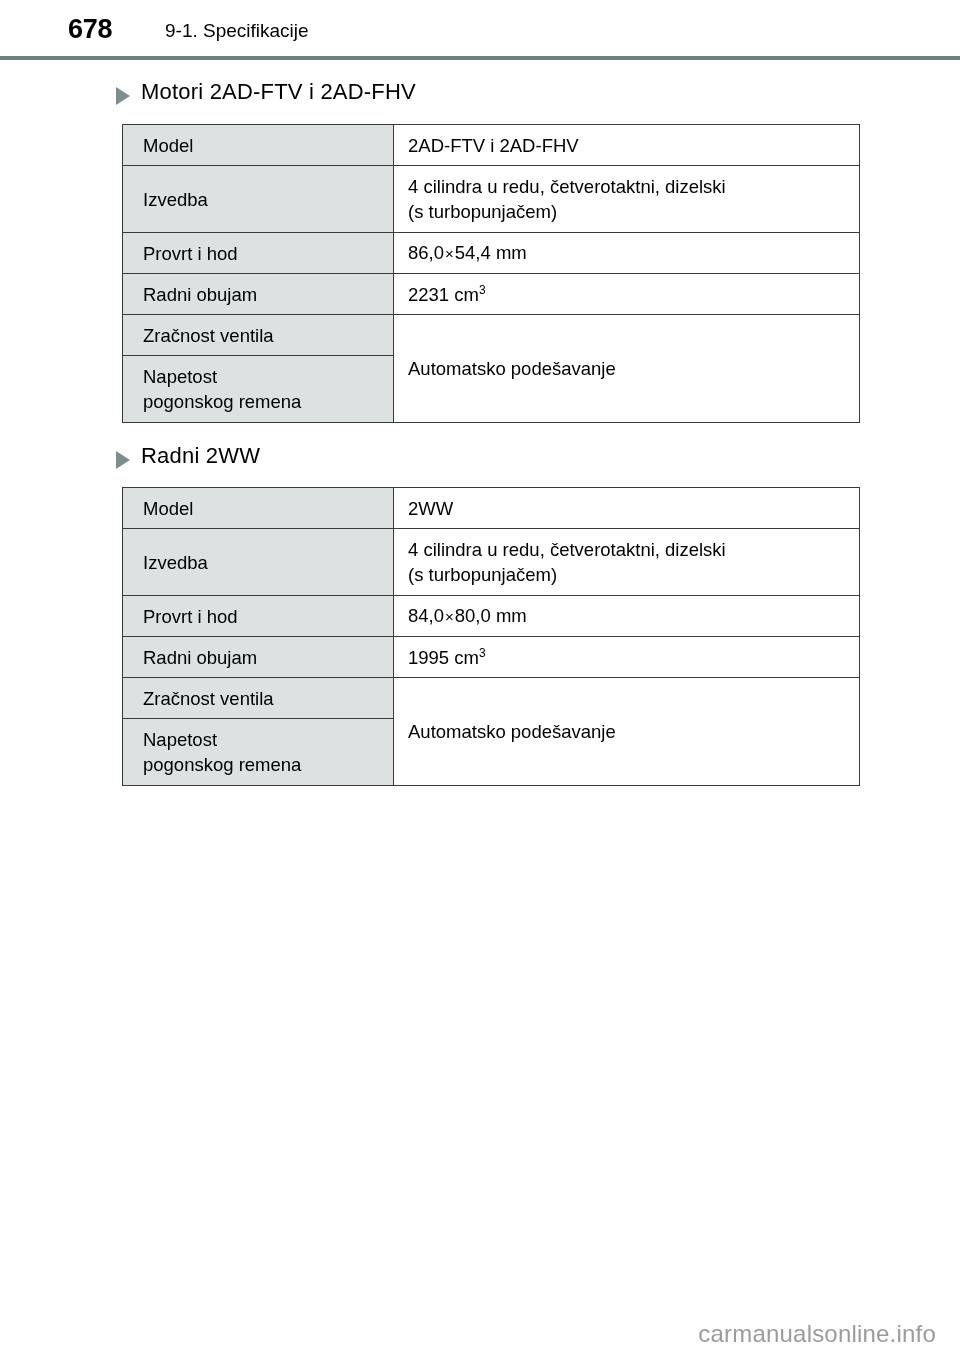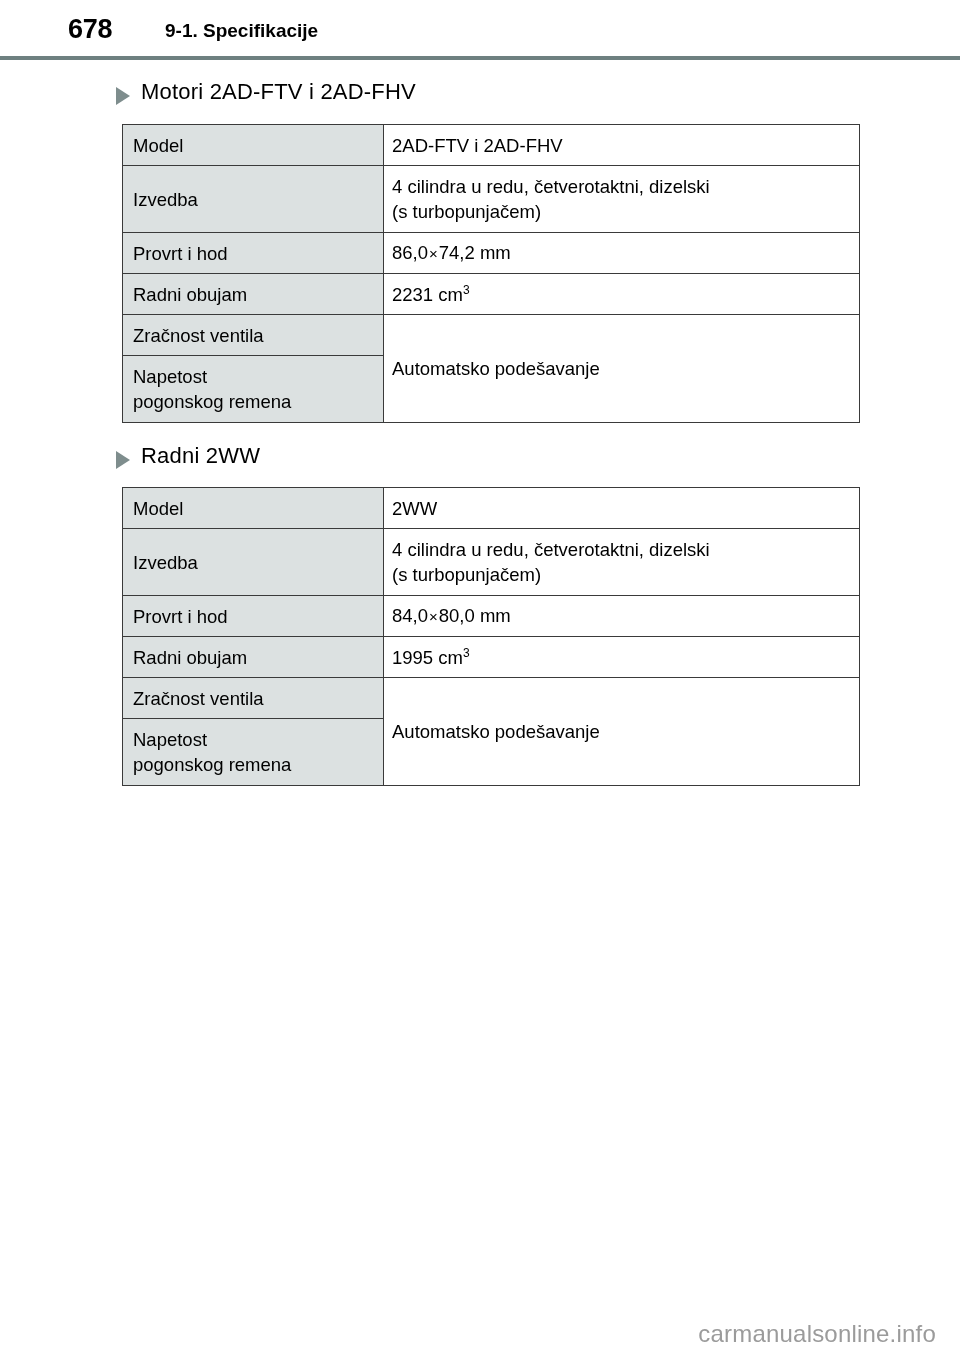--- a/index.html
+++ b/index.html
@@ -31,21 +31,21 @@
     font-size: 27px;
     font-weight: bold;
     letter-spacing: -0.3px;
     line-height: 30px;
   }
   .header-title {
     position: absolute;
     left: 165px;
     top: 19px;
     font-size: 19px;
-    font-weight: bold;
+    font-weight: normal;
     line-height: 24px;
   }
   .header-rule {
     position: absolute;
     left: 0;
     top: 56px;
     width: 960px;
     height: 4px;
     background: #6e8080;
   }
@@ -85,25 +85,25 @@
   .spec-table td {
     border: 1px solid #3a3a3a;
     padding: 0;
     vertical-align: middle;
     font-size: 18.5px;
     line-height: 25px;
   }
   .spec-table td.label {
     width: 250px;
     background: #dce1e1;
-    padding: 0 0 0 10px;
+    padding: 0 0 0 20px;
   }
   .spec-table td.value {
     background: #ffffff;
-    padding: 0 0 0 8px;
+    padding: 0 0 0 14px;
   }
   .spec-table tr.r-model td { height: 40px; }
   .spec-table tr.r-izvedba td { height: 66px; }
   .spec-table tr.r-provrt td { height: 40px; }
   .spec-table tr.r-radni td { height: 40px; }
   .spec-table tr.r-zracnost td { height: 40px; }
   .spec-table tr.r-napetost td { height: 66px; }
 
   .val-line { display: block; }
   .sup {
@@ -153,21 +153,21 @@
     </tr>
     <tr class="r-izvedba">
       <td class="label">Izvedba</td>
       <td class="value">
         <span class="val-line">4 cilindra u redu, četverotaktni, dizelski</span>
         <span class="val-line">(s turbopunjačem)</span>
       </td>
     </tr>
     <tr class="r-provrt">
       <td class="label">Provrt i hod</td>
-      <td class="value"><span>86,0</span><span class="times">×</span><span>74,2 mm</span></td>
+      <td class="value"><span>86,0</span><span class="times">×</span><span>54,4 mm</span></td>
     </tr>
     <tr class="r-radni">
       <td class="label">Radni obujam</td>
       <td class="value"><span>2231 cm</span><span class="sup">3</span></td>
     </tr>
     <tr class="r-zracnost">
       <td class="label">Zračnost ventila</td>
       <td class="value" rowspan="2">Automatsko podešavanje</td>
     </tr>
     <tr class="r-napetost">

